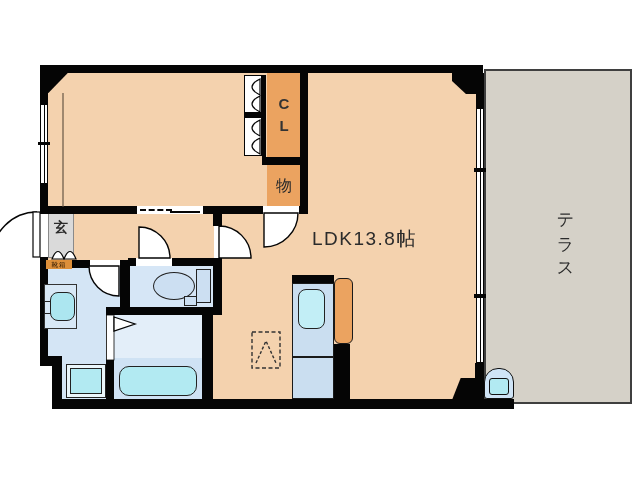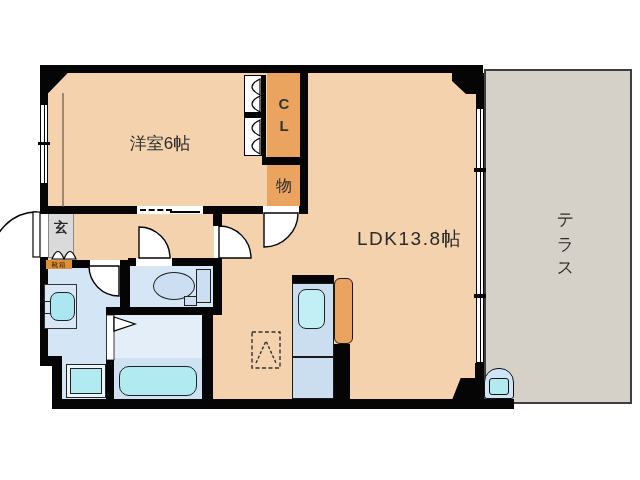--- a/index.html
+++ b/index.html
@@ -134,22 +134,21 @@
       <path d="M52,259 Q58,244 64,259 Z"></path>
       <path d="M64,259 Q70,244 76,259 Z"></path>
     </g>
 
     <g fill="none" stroke="#333" stroke-width="1.4">
       <rect x="252" y="332" width="28" height="36" stroke-dasharray="4,2.5"></rect>
       <path d="M256,363 L266,341 L276,363" stroke-dasharray="3,2"></path>
     </g>
   </svg>
 
-  <div class="label" style="left:105px;top:132px;width:110px;text-align:center;font-size:17px;">洋室6帖</div>
-  <div class="label" style="left:312px;top:226px;width:150px;text-align:right;font-size:19px;letter-spacing:1.5px;">LDK13.8帖</div>
+  <div class="label" style="left:312px;top:226px;width:150px;text-align:left;font-size:19px;letter-spacing:1.5px;">LDK13.8帖</div>
   <div class="label" style="left:275px;top:93px;width:18px;text-align:center;font-size:15px;line-height:22px;font-weight:600;white-space:pre-line;color:#333;">C
 L</div>
   <div class="label" style="left:272px;top:176px;width:24px;text-align:center;font-size:16px;">物</div>
   <div class="label" style="left:48px;top:219px;width:26px;text-align:center;font-size:14px;font-weight:600;">玄</div>
   <div class="label" style="left:46px;top:260px;width:26px;height:9px;background:#dd8f3a;font-size:6.5px;line-height:9px;letter-spacing:1px;text-align:center;color:#2a1600;overflow:hidden;">靴箱</div>
   <div class="label" style="left:554px;top:202px;height:95px;writing-mode:vertical-rl;font-size:17px;letter-spacing:5px;color:#2b2b2b;">テラス</div>
 
 </div>
 
 </body></html>

